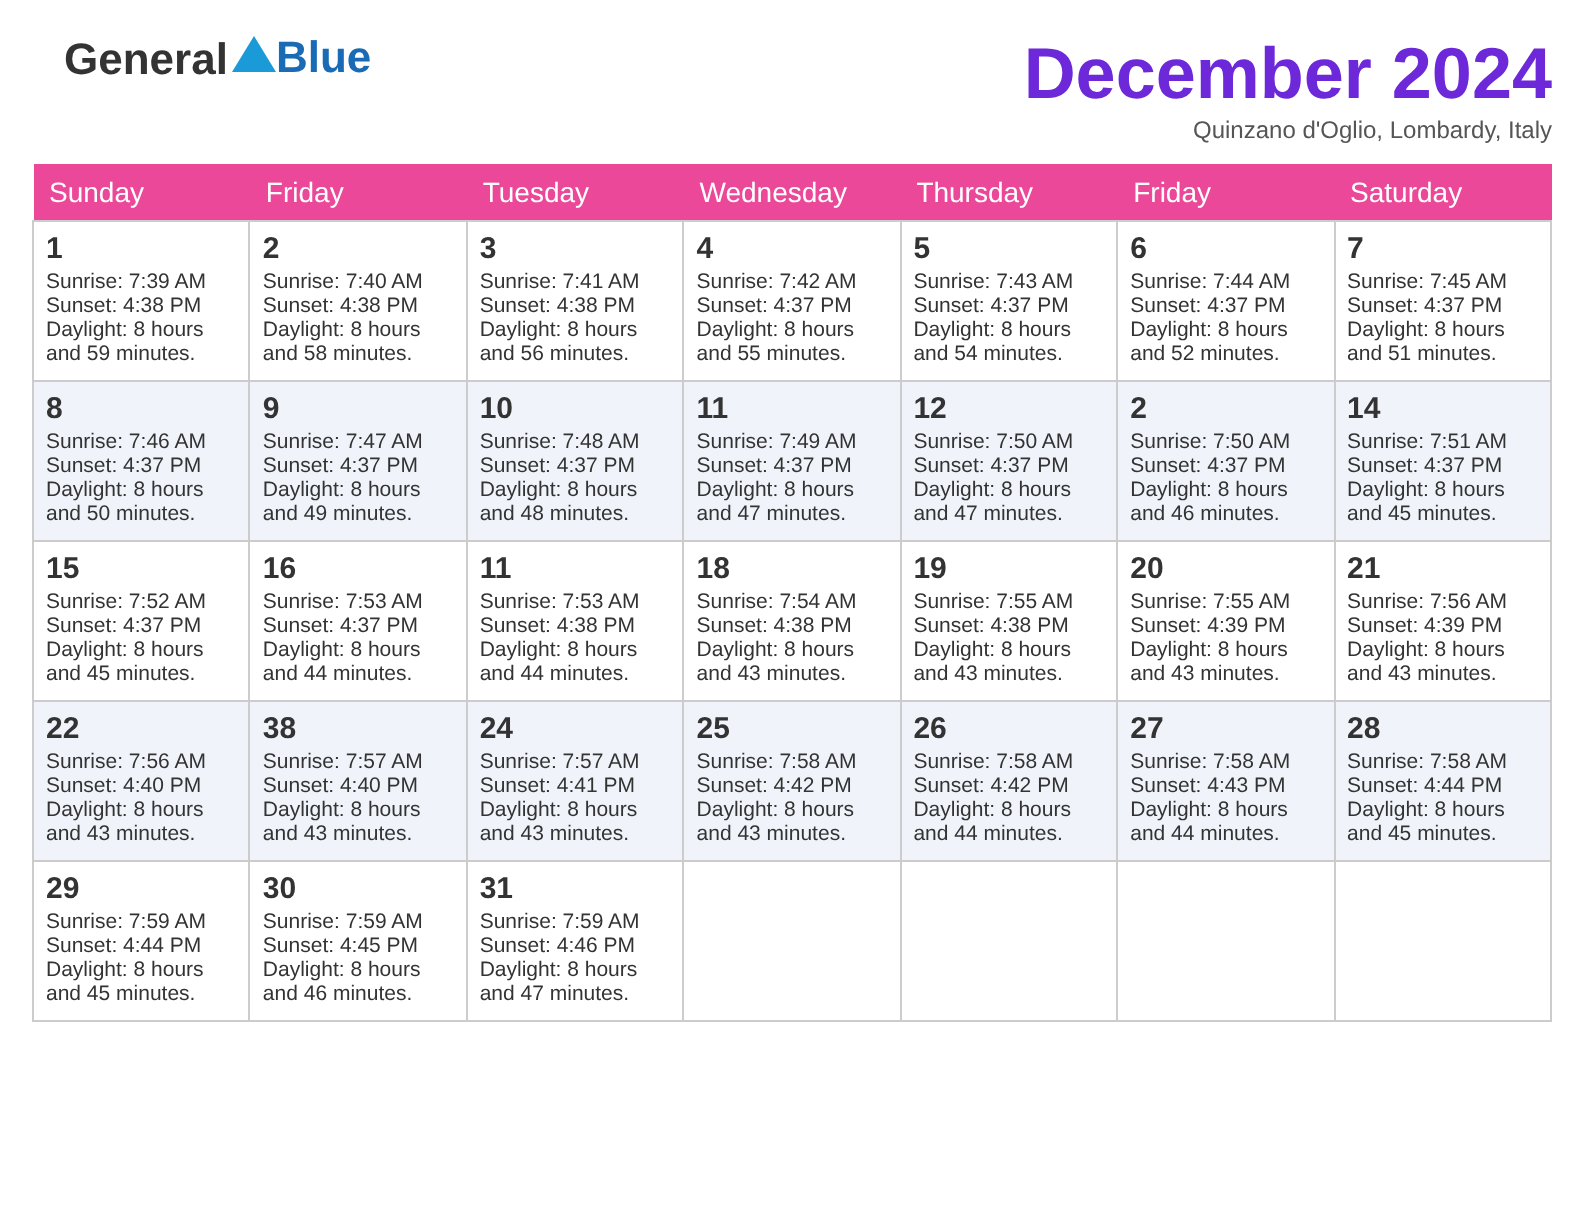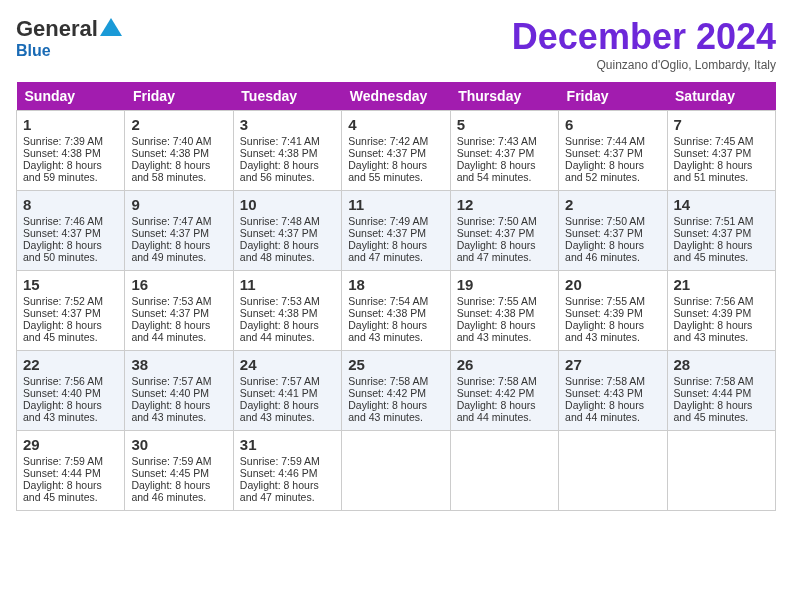--- a/index.html
+++ b/index.html
@@ -11,61 +11,62 @@
       padding: 16px;
     }
     .header-area {
       display: flex;
       justify-content: space-between;
       align-items: flex-start;
       margin-bottom: 10px;
     }
     .logo {
       display: flex;
-      flex-direction: column;
+      flex-direction: row;
       align-items: flex-start;
+      margin-left: 16px;
     }
     .logo-text {
       font-size: 22px;
       font-weight: bold;
       color: #333;
       line-height: 1;
     }
     .logo-line {
       display: flex;
       align-items: center;
     }
     .logo-blue-text {
       color: #1a6bb5;
-      font-size: 16px;
+      font-size: 22px;
       font-weight: bold;
     }
     .title-area {
       text-align: right;
     }
     .month-title {
       font-size: 36px;
       font-weight: bold;
       color: #6d28d9;
     }
     .location-title {
       font-size: 12px;
       color: #555;
     }
     table {
       width: 100%;
       border-collapse: collapse;
     }
     th {
-      background-color: #a21caf;
+      background-color: #ec4899;
       color: white;
       text-align: left;
       padding: 6px 8px;
       font-size: 14px;
-      font-weight: bold;
+      font-weight: normal;
     }
     td {
       border: 1px solid #ccc;
       vertical-align: top;
       padding: 5px 6px;
       font-size: 10.5px;
       color: #333;
       width: 14.28%;
       height: 80px;
     }

